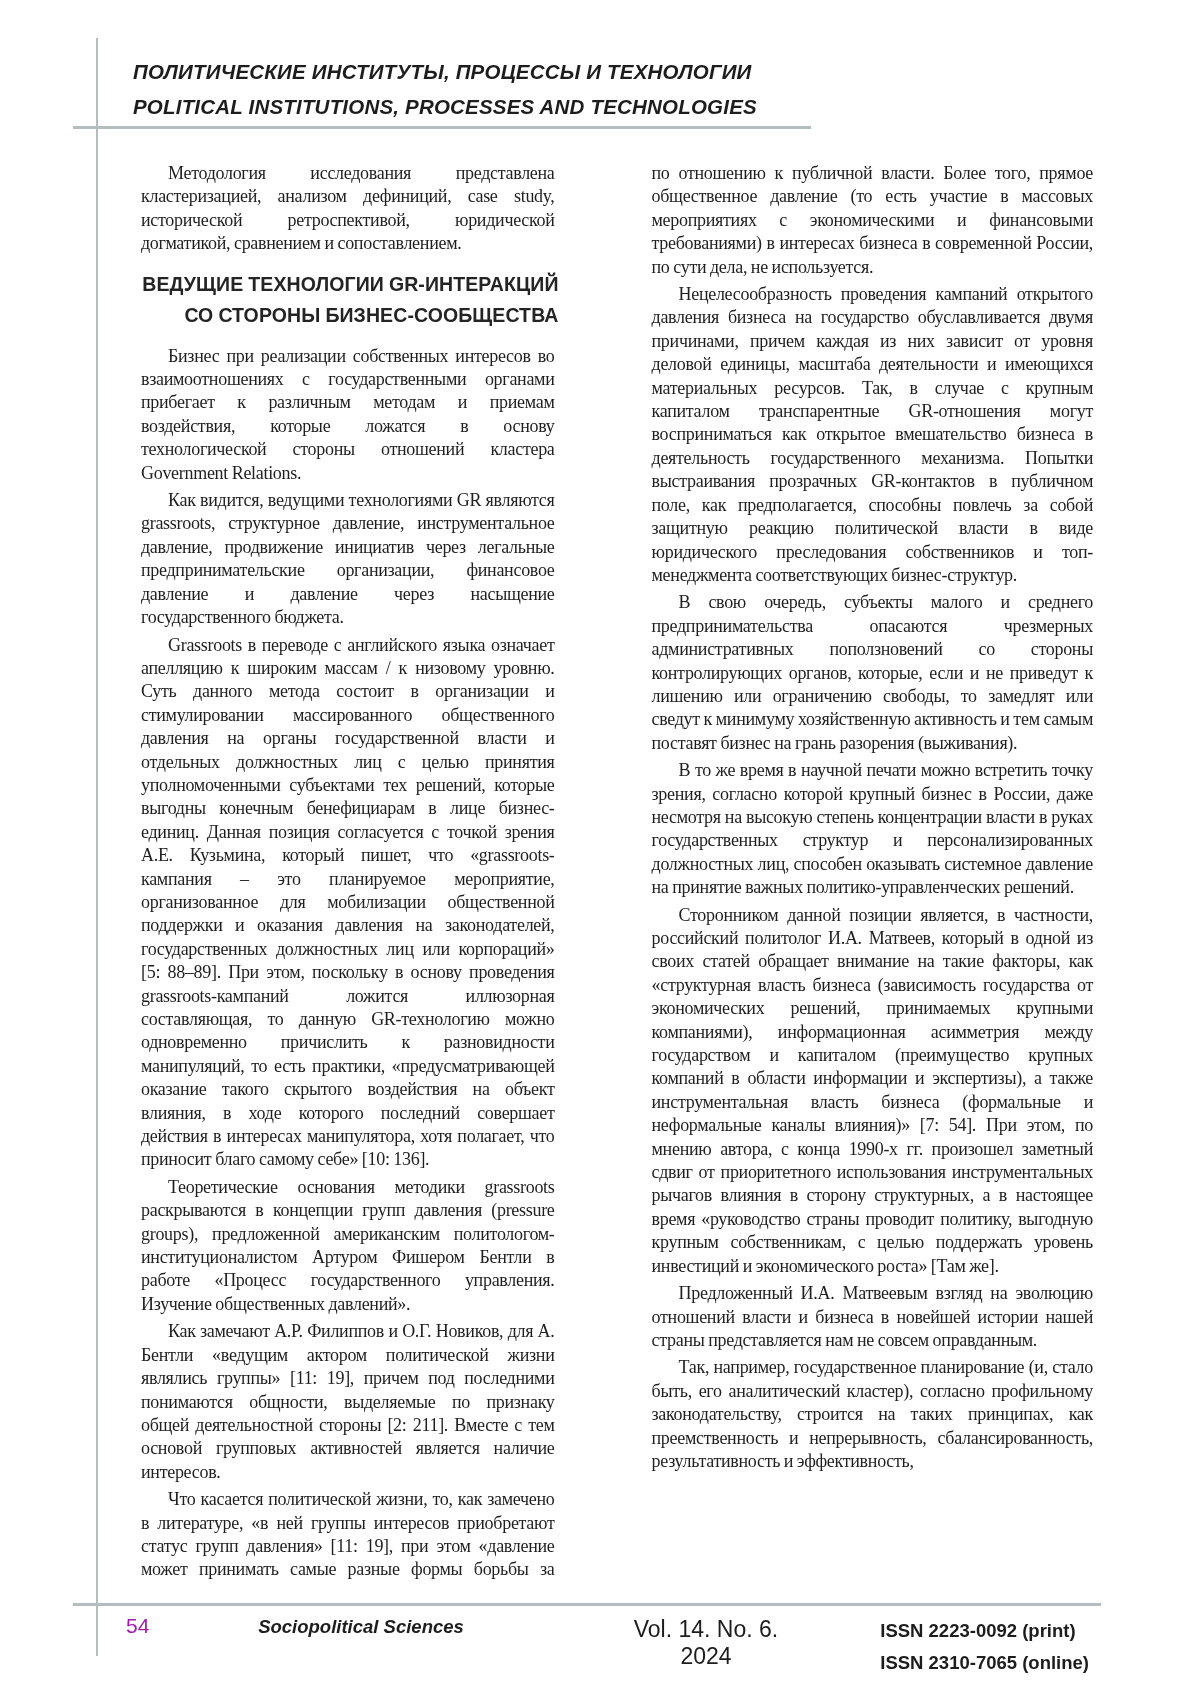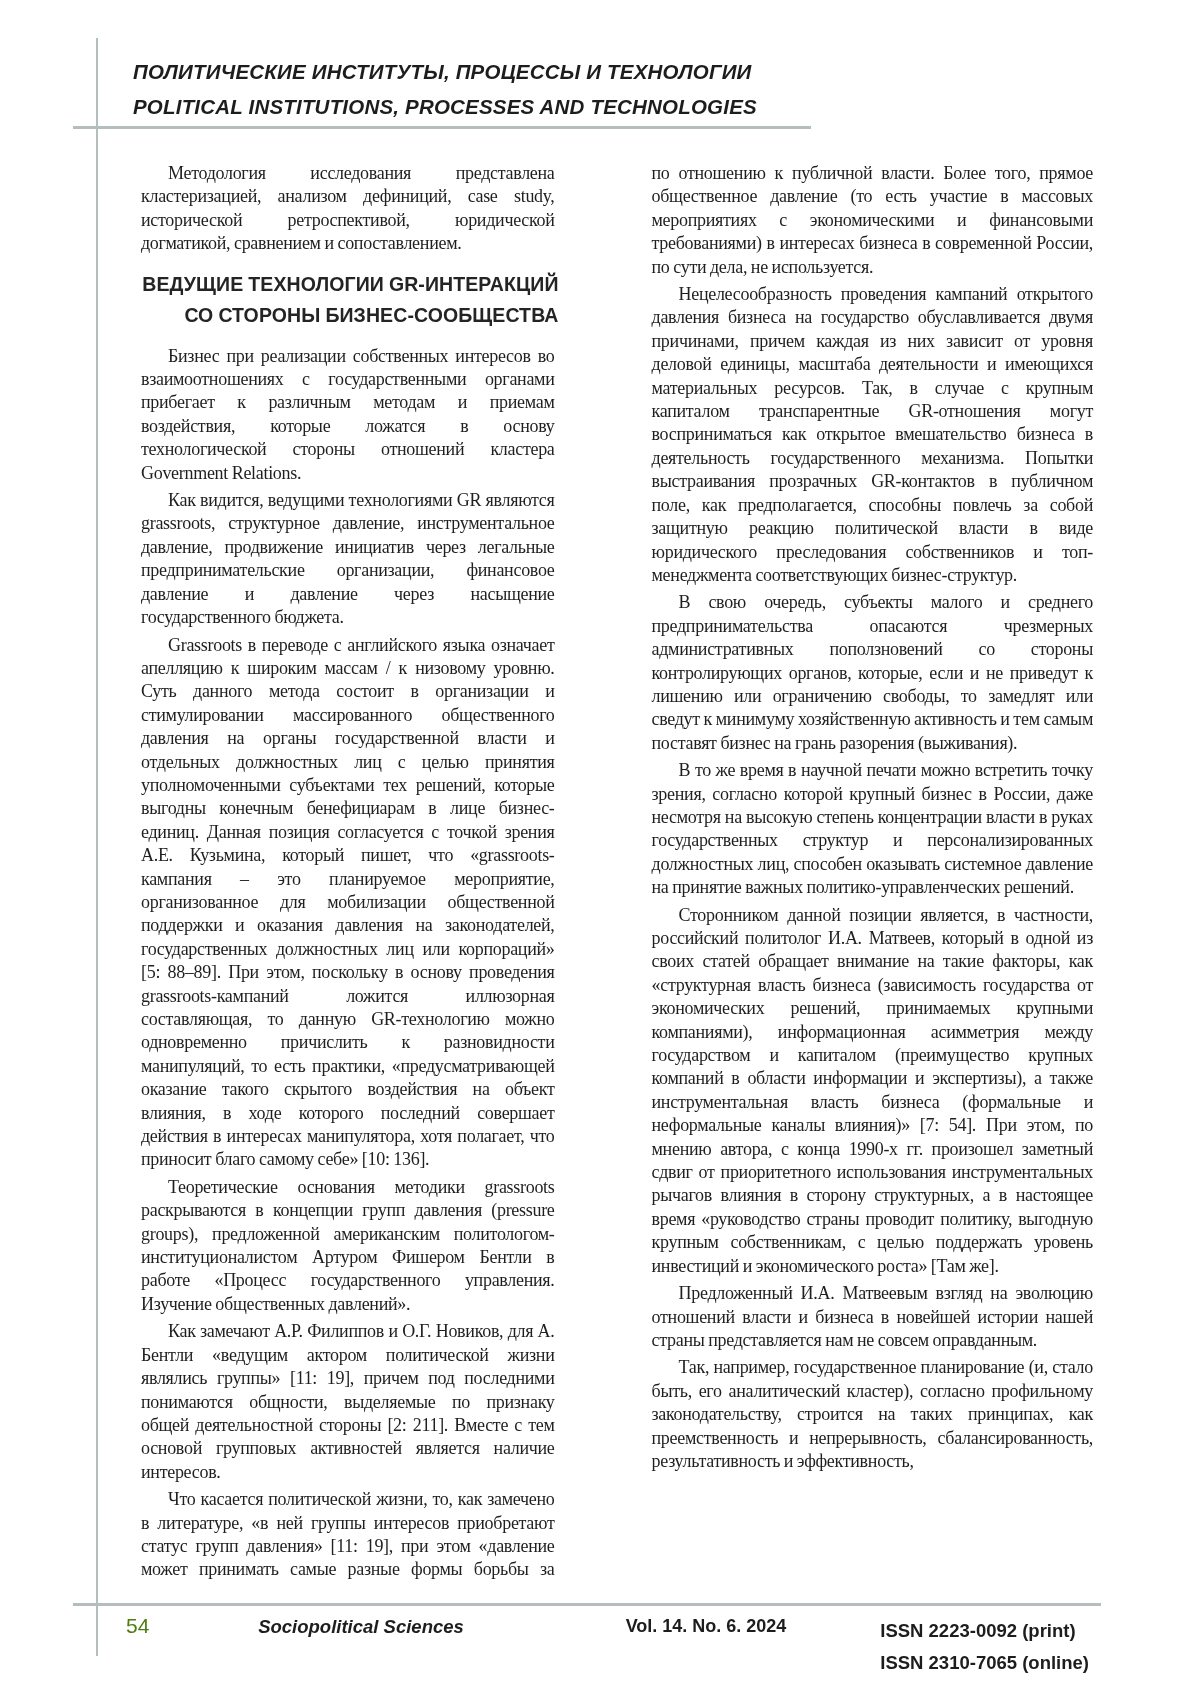--- a/index.html
+++ b/index.html
@@ -74,41 +74,41 @@
     color: #242424;
     margin: 15px 0 16px 0;
     text-align: right;
   }
   .footer-pagenum {
     position: absolute;
     left: 110px; top: 1598px;
     font-family: "Liberation Sans", sans-serif;
     font-weight: 400;
     font-size: 21px;
-    color: #4d7c0f;
+    color: #a21caf;
   }
   .footer-journal {
     position: absolute;
     left: 230px; top: 1600px;
     width: 230px;
     text-align: center;
     font-family: "Liberation Sans", sans-serif;
     font-style: italic;
     font-weight: 700;
     font-size: 18.5px;
     color: #1d1d1d;
   }
   .footer-vol {
     position: absolute;
     left: 590px; top: 1600px;
     width: 200px;
     text-align: center;
     font-family: "Liberation Sans", sans-serif;
-    font-weight: 700;
-    font-size: 18px;
+    font-weight: 400;
+    font-size: 23px;
     color: #1d1d1d;
   }
   .footer-issn {
     position: absolute;
     right: 115px; top: 1597px;
     text-align: left;
     font-family: "Liberation Sans", sans-serif;
     font-weight: 700;
     font-size: 18.5px;
     line-height: 28px;

